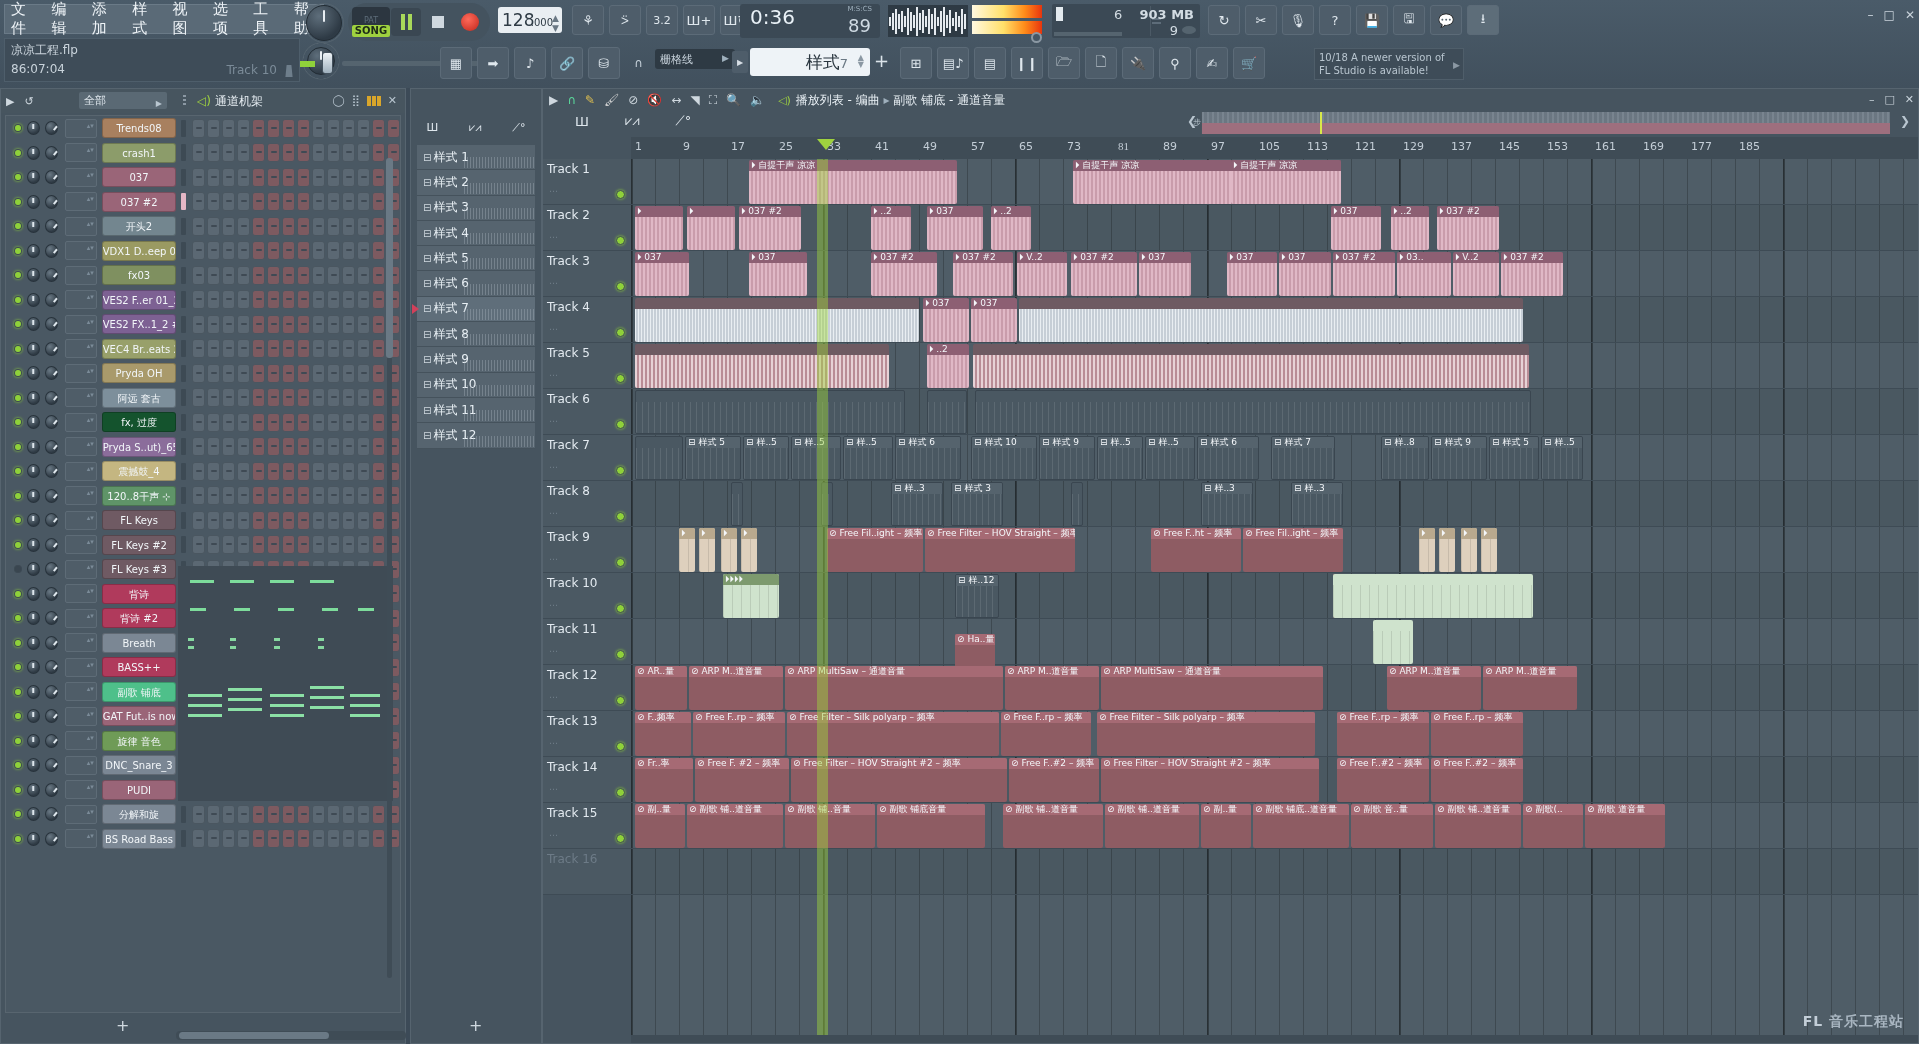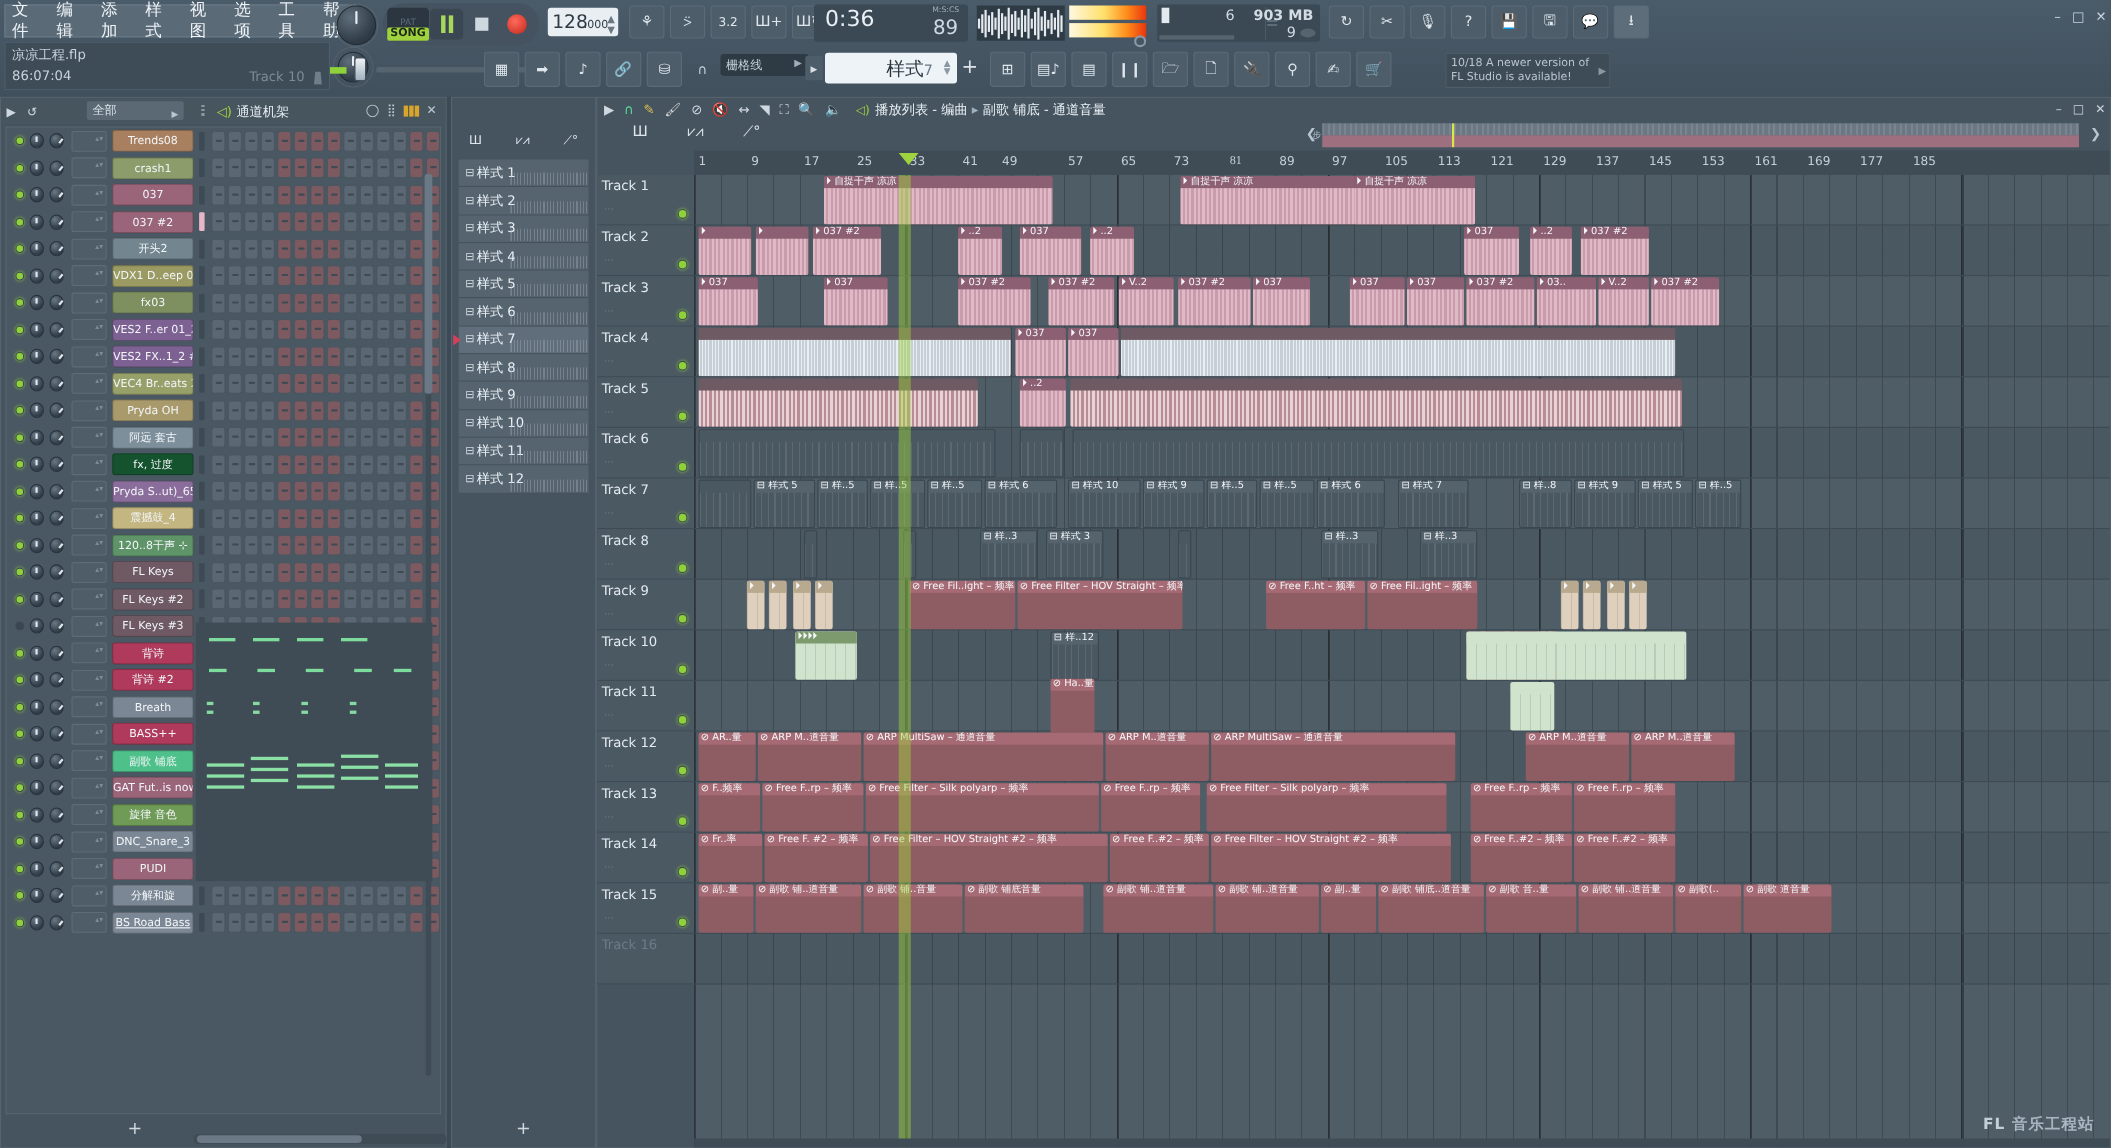--- a/index.html
+++ b/index.html
@@ -1239,21 +1239,21 @@
             <i class="step red"></i>
           </span>
         </div>
         <div class="chrow">
           <span class="led"></span>
           <span class="miniknob"></span>
           <span class="miniknob r2"></span>
           <span class="chnum">
             <span class="sp">▴▾</span>
           </span>
-          <span class="chname" style="background: rgb(123, 135, 148); text-decoration: underline;">BS Road Bass</span>
+          <span class="chname" style="background: rgb(123, 135, 148);">BS Road Bass</span>
           <span class="chvu"></span>
           <span class="steps">
             <i class="step"></i>
             <i class="step"></i>
             <i class="step"></i>
             <i class="step"></i>
             <i class="step red"></i>
             <i class="step red"></i>
             <i class="step red"></i>
             <i class="step red"></i>
@@ -1444,21 +1444,21 @@
   </div>
 
   <div id="ruler">
     <div id="ruler-ticks">
         <span class="rtick" style="left: 4px;">1</span>
         <span class="rtick" style="left: 52px;">9</span>
         <span class="rtick" style="left: 100px;">17</span>
         <span class="rtick" style="left: 148px;">25</span>
         <span class="rtick" style="left: 196px;">33</span>
         <span class="rtick" style="left: 244px;">41</span>
-        <span class="rtick" style="left: 280px;">49</span>
+        <span class="rtick" style="left: 292px;">49</span>
         <span class="rtick" style="left: 340px;">57</span>
         <span class="rtick" style="left: 388px;">65</span>
         <span class="rtick" style="left: 436px;">73</span>
         <span class="rtick" style="left: 487px; font-family: Liberation Serif, serif;">81</span>
         <span class="rtick" style="left: 532px;">89</span>
         <span class="rtick" style="left: 580px;">97</span>
         <span class="rtick" style="left: 628px;">105</span>
         <span class="rtick" style="left: 676px; text-align: right;">113</span>
         <span class="rtick" style="left: 724px;">121</span>
         <span class="rtick" style="left: 772px;">129</span>
@@ -1786,21 +1786,21 @@
         <div class="clip patt" style="left: 324px; width: 44px; top: 415px; height: 44px;">
           <span class="lbl">⊟ 样..12</span>
           <span class="wavebox" style="background: repeating-linear-gradient(90deg, rgba(255, 255, 255, 0.1) 0px, rgba(255, 255, 255, 0.1) 1px, transparent 1px, transparent 6px);"></span>
         </div>
         <div class="clip auto" style="left: 702px; width: 84px; top: 415px; height: 44px;">
           <span class="lbl">⊘ Free F..ht – 频率</span>
         </div>
         <div class="clip green" style="left: 702px; width: 200px; top: 415px; height: 44px;">
           <span class="wavebox" style="background: repeating-linear-gradient(90deg, rgba(0, 0, 0, 0.1) 0px, rgba(0, 0, 0, 0.1) 1px, transparent 1px, transparent 9px);"></span>
         </div>
-        <div class="clip auto" style="left: 324px; width: 40px; top: 458px; height: 60px;">
+        <div class="clip auto" style="left: 324px; width: 40px; top: 475px; height: 60px;">
           <span class="lbl">⊘ Ha..量</span>
         </div>
         <div class="clip green" style="left: 742px; width: 40px; top: 461px; height: 44px;">
           <span class="wavebox" style="background: repeating-linear-gradient(90deg, rgba(0, 0, 0, 0.1) 0px, rgba(0, 0, 0, 0.1) 1px, transparent 1px, transparent 9px);"></span>
         </div>
         <div class="clip auto" style="left: 4px; width: 52px; top: 507px; height: 44px;">
           <span class="lbl">⊘ AR..量</span>
         </div>
         <div class="clip auto" style="left: 58px; width: 94px; top: 507px; height: 44px;">
           <span class="lbl">⊘ ARP M..道音量</span>

